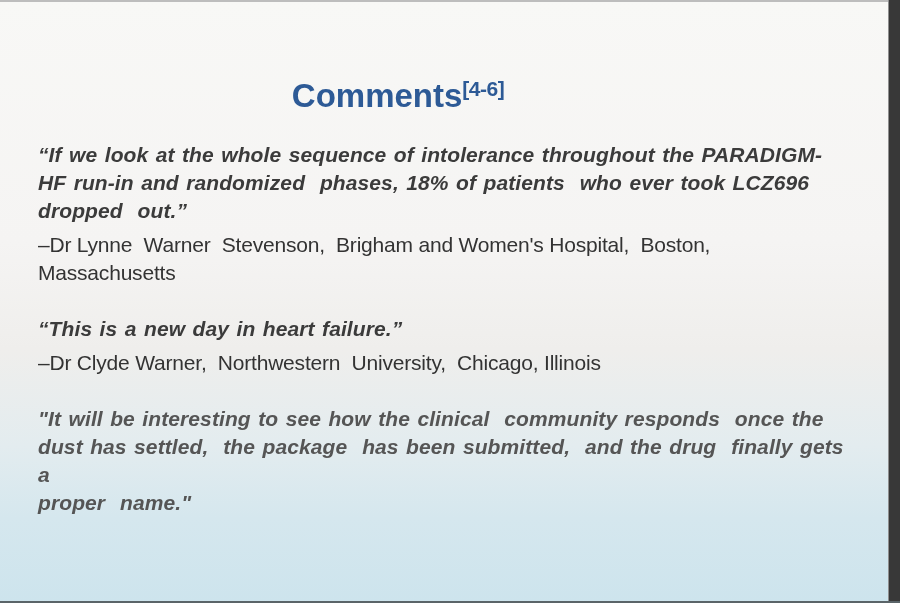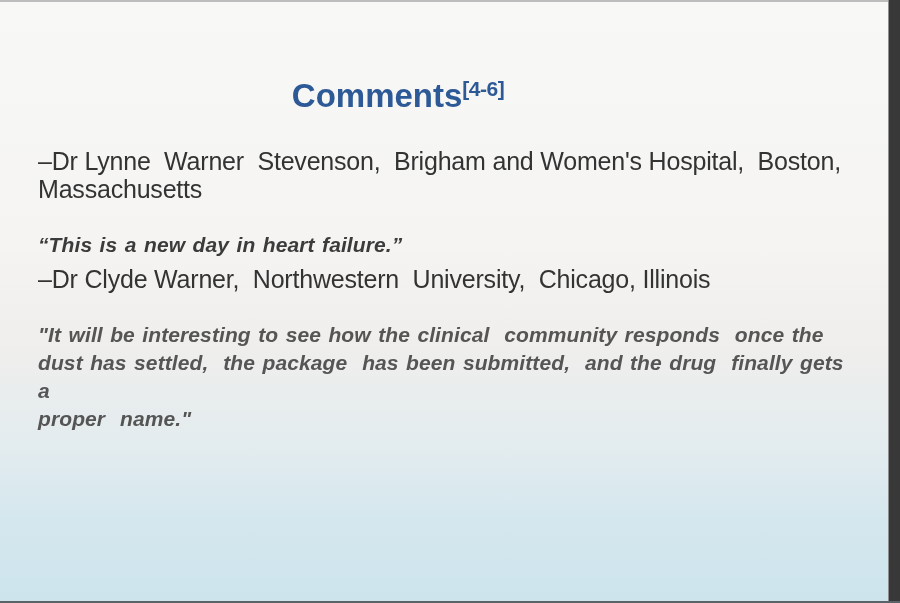--- a/index.html
+++ b/index.html
@@ -79,40 +79,43 @@
     line-height: 28px;
     white-space: pre-wrap;
     word-spacing: 1.5px;
     letter-spacing: 0.1px;
   }
   .quote.lighter {
     color: #555555;
   }
   .attribution {
     margin-top: 6px;
-    font-size: 25px;
+    font-size: 21px;
     font-weight: 400;
     color: #333333;
     line-height: 28px;
     white-space: pre-wrap;
     letter-spacing: -0.2px;
   }
 </style>
 </head>
 <body>
 
 <div class="screen">
 
   <div class="top-edge"></div>
 
   <h1 class="title"><span>Comments</span><span class="cite">[4-6]</span></h1>
 
   <div class="content">
 
     <div class="quote-block">
+      <div class="quote">“If we look at the whole sequence of intolerance throughout the PARADIGM-
+HF run-in and randomized  phases, 18% of patients  who ever took LCZ696
+dropped  out.”</div>
       <div class="attribution">–Dr Lynne  Warner  Stevenson,  Brigham and Women's Hospital,  Boston,
 Massachusetts</div>
     </div>
 
     <div class="quote-block">
       <div class="quote">“This is a new day in heart failure.”</div>
       <div class="attribution">–Dr Clyde Warner,  Northwestern  University,  Chicago, Illinois</div>
     </div>
 
     <div class="quote-block">

